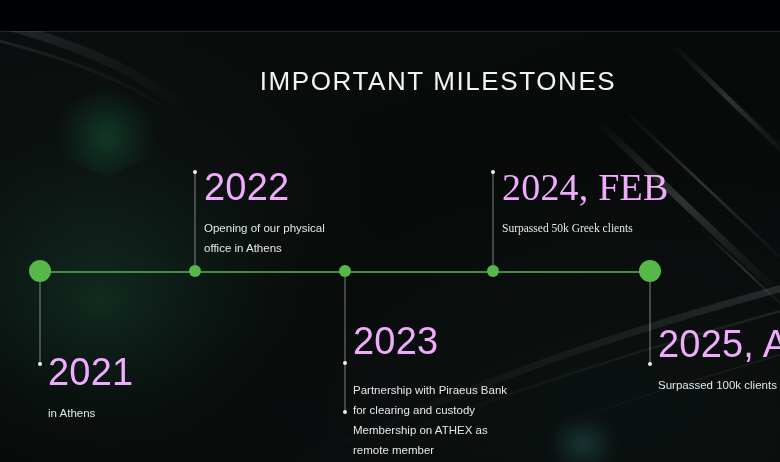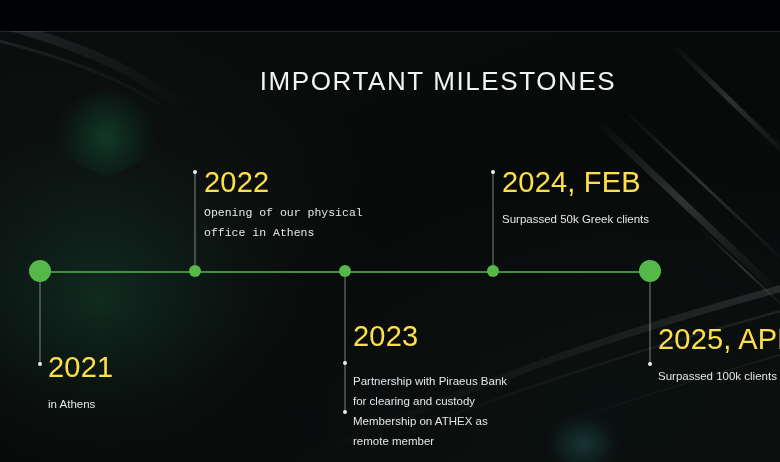--- a/index.html
+++ b/index.html
@@ -120,22 +120,22 @@
     position: absolute;
     width: 4px; height: 4px;
     border-radius: 50%;
     background: #e9eeee;
     transform: translate(-50%, -50%);
     z-index: 7;
   }
 
   .milestone { position: absolute; z-index: 7; }
   .milestone .year {
-    color: #fde047;
-    font-size: 29px;
+    color: #f0abfc;
+    font-size: 38px;
     font-weight: 400;
     letter-spacing: 0.2px;
     line-height: 1;
     white-space: nowrap;
   }
   .milestone .desc {
     color: #e2e7e7;
     font-size: 11.5px;
     line-height: 20px;
     white-space: nowrap;
@@ -210,21 +210,21 @@
       <div style="margin-top:12px;">
         <div class="desc">in Athens</div>
       </div>
     </div>
 
     <div class="node small" style="left:195px; top:271px;"></div>
     <div class="connector" style="left:195px; top:172px; height:94px;"></div>
     <div class="tipdot" style="left:195px; top:172px;"></div>
     <div class="milestone" style="left:204px; top:168px;">
       <div class="year">2022</div>
-      <div style="margin-top:6px;font-family:Liberation Mono, monospace;">
+      <div style="margin-top:12px;">
         <div class="desc">Opening of our physical</div>
         <div class="desc">office in Athens</div>
       </div>
     </div>
 
     <div class="node small" style="left:345px; top:271px;"></div>
     <div class="connector" style="left:345px; top:277px; height:136px;"></div>
     <div class="tipdot" style="left:345px; top:363px;"></div>
     <div class="tipdot" style="left:345px; top:412px;"></div>
     <div class="milestone" style="left:353px; top:322px;">
@@ -233,21 +233,21 @@
         <div class="desc">Partnership with Piraeus Bank</div>
         <div class="desc">for clearing and custody</div>
       </div>
       <div class="desc block2">Membership on ATHEX as</div>
       <div class="desc">remote member</div>
     </div>
 
     <div class="node small" style="left:493px; top:271px;"></div>
     <div class="connector" style="left:493px; top:172px; height:94px;"></div>
     <div class="tipdot" style="left:493px; top:172px;"></div>
-    <div class="milestone" style="left:502px; top:168px;">
+    <div class="milestone" style="left:502px; top:168px;font-family:Liberation Serif, serif;">
       <div class="year">2024, FEB</div>
       <div style="margin-top:12px;">
         <div class="desc">Surpassed 50k Greek clients</div>
       </div>
     </div>
 
     <div class="node big" style="left:650px; top:271px;"></div>
     <div class="connector" style="left:650px; top:282px; height:82px;"></div>
     <div class="tipdot" style="left:650px; top:364px;"></div>
     <div class="milestone" style="left:658px; top:325px;">

